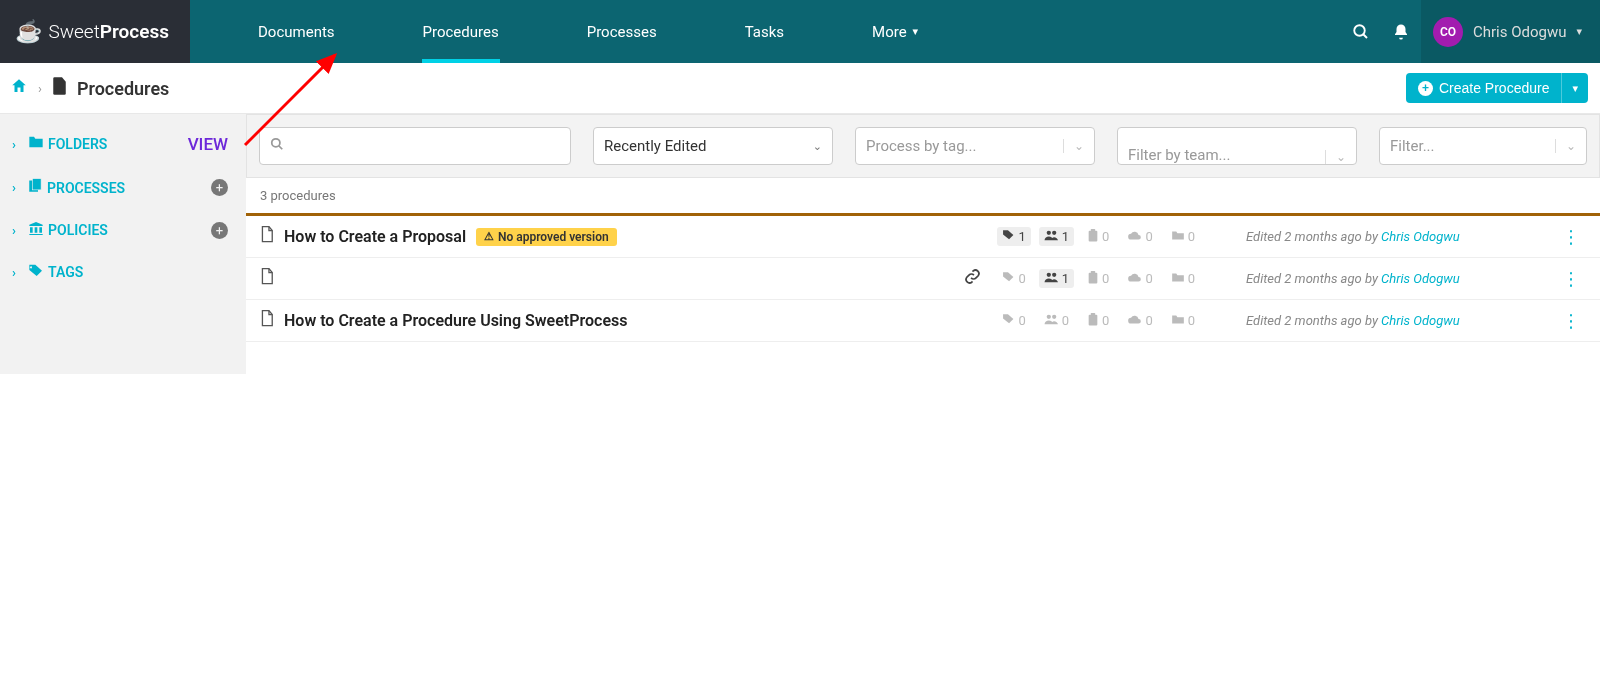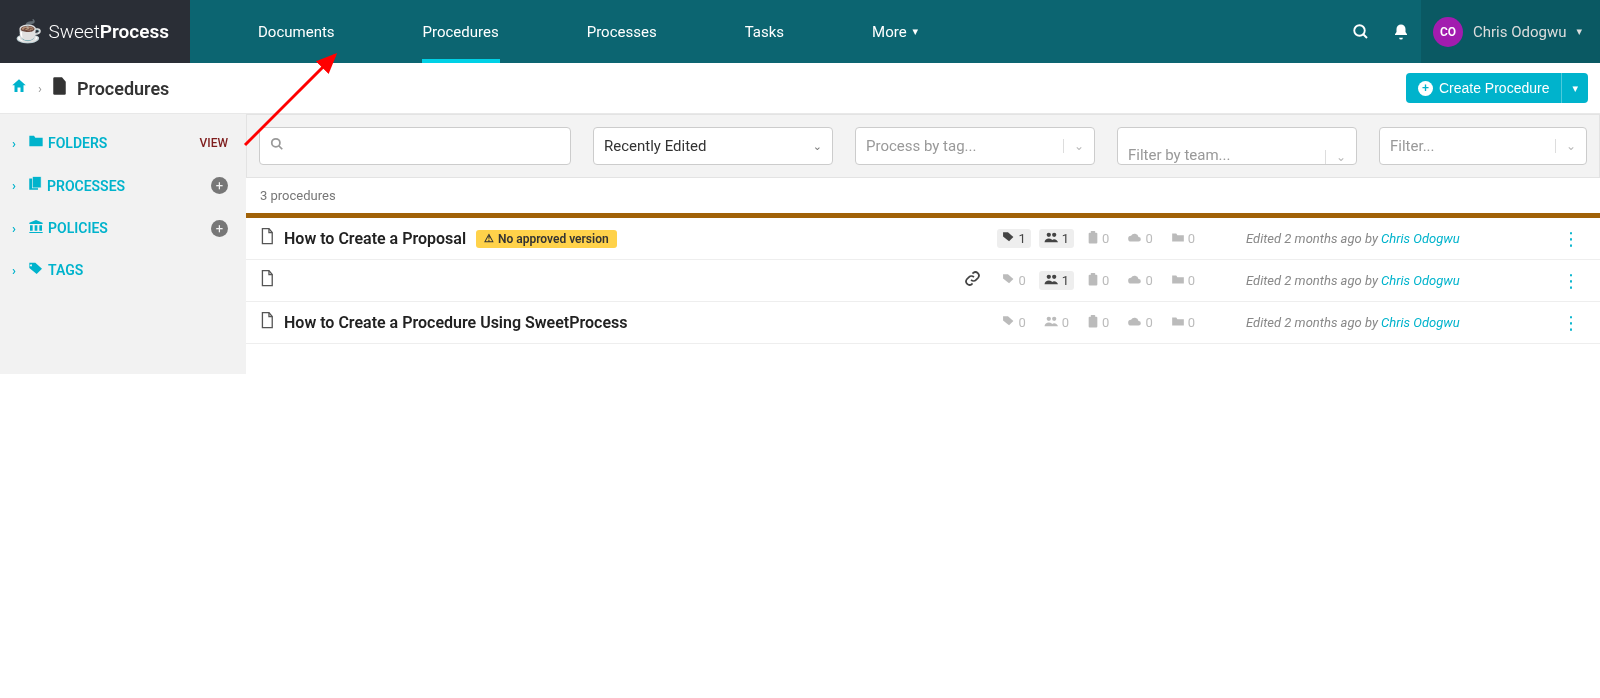--- a/index.html
+++ b/index.html
@@ -34,42 +34,42 @@
   .create-btn-drop { background: #00b3cc; color: #fff; border: none; border-left: 1px solid rgba(255,255,255,0.3); padding: 7px 10px; border-radius: 0 4px 4px 0; cursor: pointer; font-size: 11px; }
   .plus-circ { display:inline-flex; width:15px; height:15px; border-radius:50%; background:#fff; color:#00b3cc; align-items:center; justify-content:center; font-size:12px; font-weight:bold; }
   
   
   .layout { display: flex; }
   .sidebar { width: 256px; background: #f2f2f2; padding-top: 8px; min-height: 260px; }
   .sb-row { display: flex; align-items: center; justify-content: space-between; padding: 12px 18px 12px 12px; cursor: pointer; }
   .sb-left { display: flex; align-items: center; gap: 4px; color: #00b3cc; font-weight: 600; font-size: 14px; }
   .sb-left .chev { color: #00b3cc; font-size: 13px; width: 12px; }
   .sb-left .ic { font-size: 15px; }
-  .sb-action { color: #7f1d1d; font-size: 12px; font-weight: 500; cursor: pointer; }
+  .sb-action { color: #6d28d9; font-size: 17px; font-weight: 500; cursor: pointer; }
   .sb-plus { width: 17px; height: 17px; border-radius: 50%; background: #777; color: #f2f2f2; display: inline-flex; align-items:center; justify-content:center; font-size:13px; line-height:1; cursor:pointer; }
   
   
   .main { flex: 1; padding: 0; }
   .filter-bar-wrap { background: #f3f3f3; border: 1px solid #e3e3e3; padding: 12px 12px; margin: 0; display: flex; gap: 22px; }
   .search-box { display:flex; align-items:center; background:#fff; border:1px solid #ccc; border-radius:4px; height:38px; padding:0 10px; flex: 0 0 312px; }
   .search-box .mag { color:#999; font-size:15px; }
   .search-box input { border:none; outline:none; font-size:15px; flex:1; margin-left:8px; }
   .filter-sel { background:#fff; border:1px solid #ccc; border-radius:4px; height:38px; display:flex; align-items:center; justify-content:space-between; padding:0 10px; font-size:15px; color:#333; cursor:pointer; }
   .filter-sel.placeholder span:first-child { color:#999; }
   .sort-sel { flex: 0 0 240px; }
   .tag-sel { flex: 0 0 240px; }
   .team-sel { flex: 0 0 240px; align-items: flex-end; }
   .gen-sel { flex: 0 0 208px; }
   .filter-sel .dd-side { border-left:1px solid #ddd; padding-left:10px; color:#bbb; font-size:12px; }
   
   .count-row { padding: 10px 14px; color:#777; font-size:13px; }
   
   .rows { }
   .row-item { display:flex; align-items:center; border-bottom:1px solid #eee; padding: 10px 14px; gap: 10px; }
-  .row-item:first-child { border-top:5px solid #a16207; }
+  .row-item:first-child { border-top:3px solid #a16207; }
   .row-title-wrap { display:flex; align-items:center; gap:10px; flex: 0 0 auto; }
   .doc-ic { color:#555; font-size:17px; }
   .row-title { font-weight:600; font-size:16px; color:#222; cursor:pointer; }
   .warn-pill { background:#ffd24a; color:#333; font-size:12px; font-weight:600; padding:2px 8px; border-radius:3px; display:inline-flex; align-items:center; gap:4px; }
   .warn-pill .tri { font-size:11px; }
   .spacer { flex:1; }
   .link-ic { color:#555; font-size:16px; margin-right: 6px; }
   .metrics { display:flex; gap:8px; align-items:center; }
   .metric { display:inline-flex; align-items:center; gap:3px; font-size:13px; color:#bbb; padding:2px 5px; border-radius:3px; cursor:pointer; }
   .metric.active { background:#eee; color:#444; }

